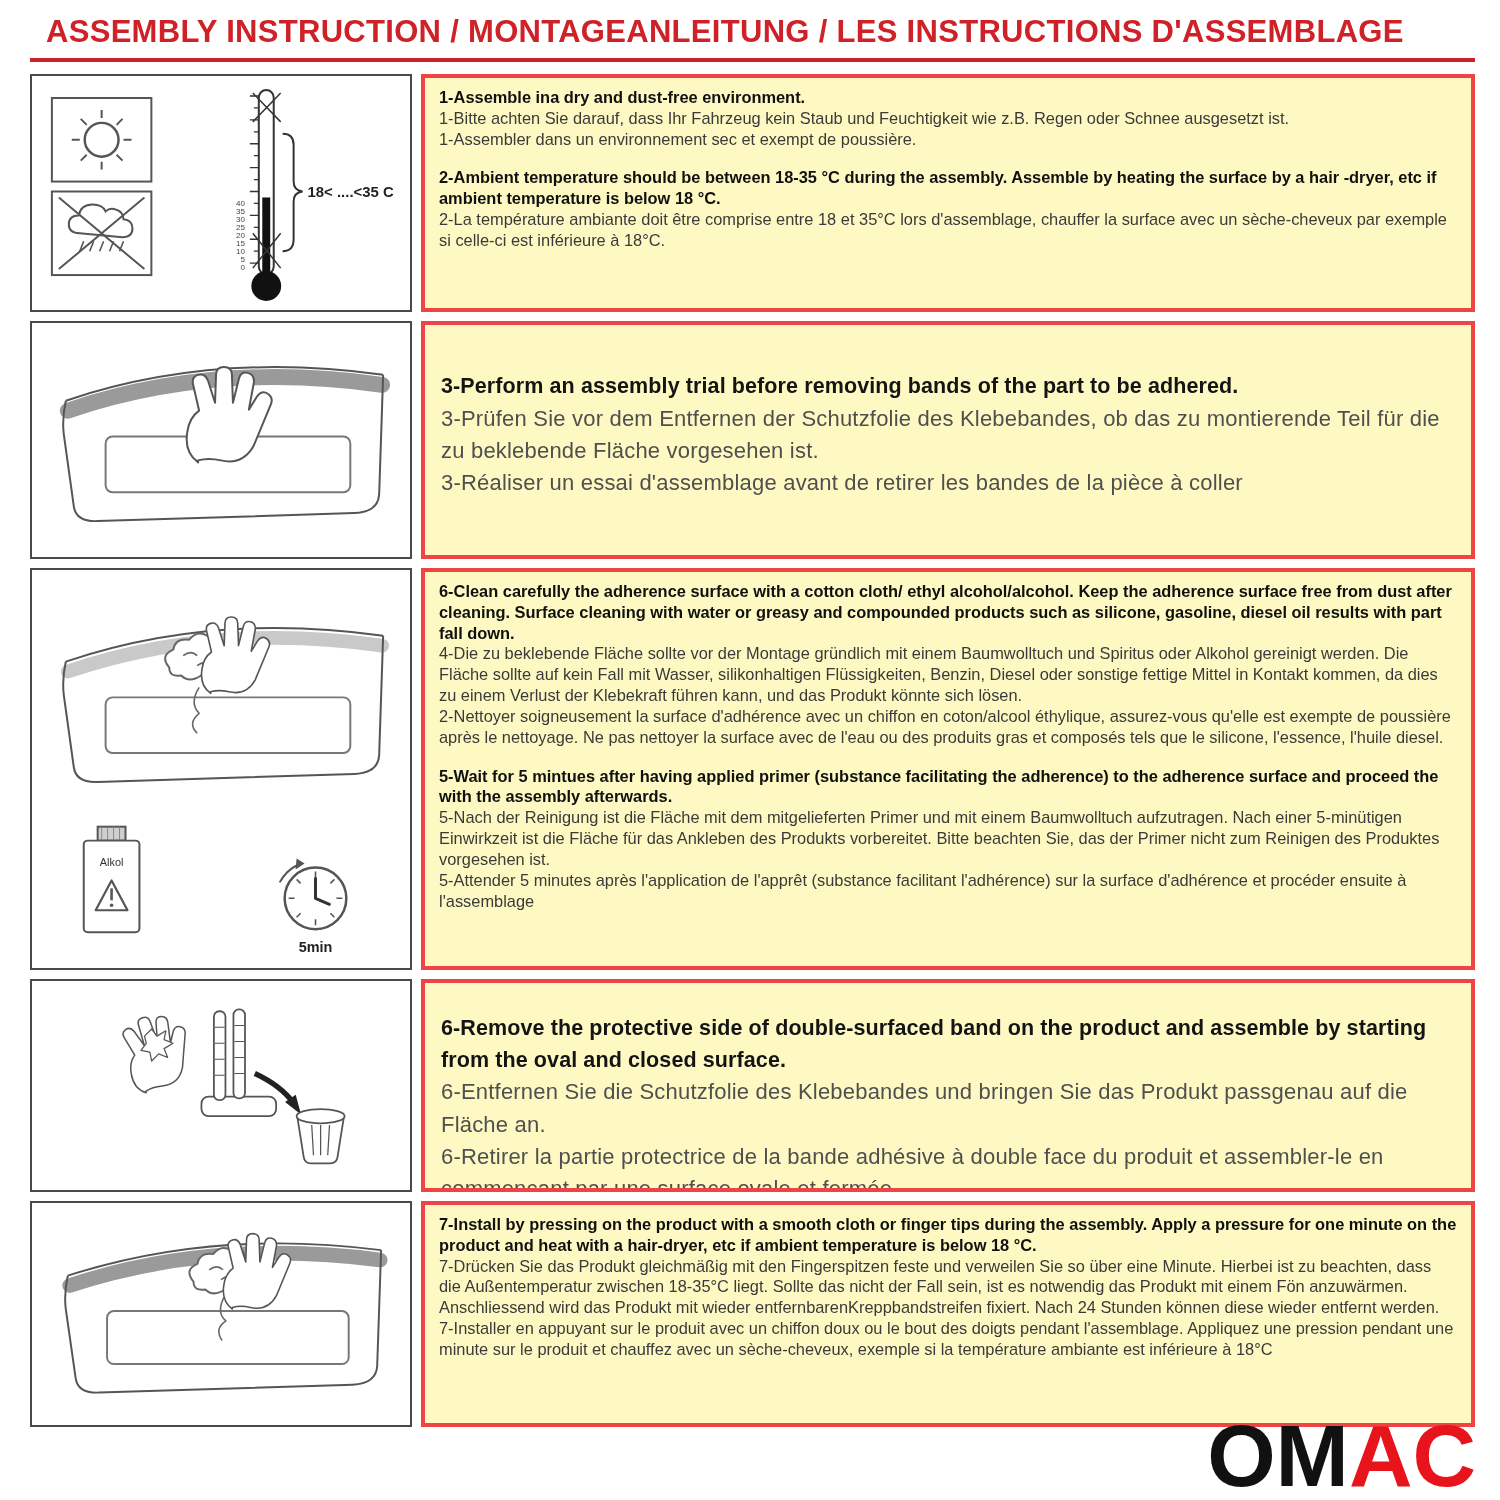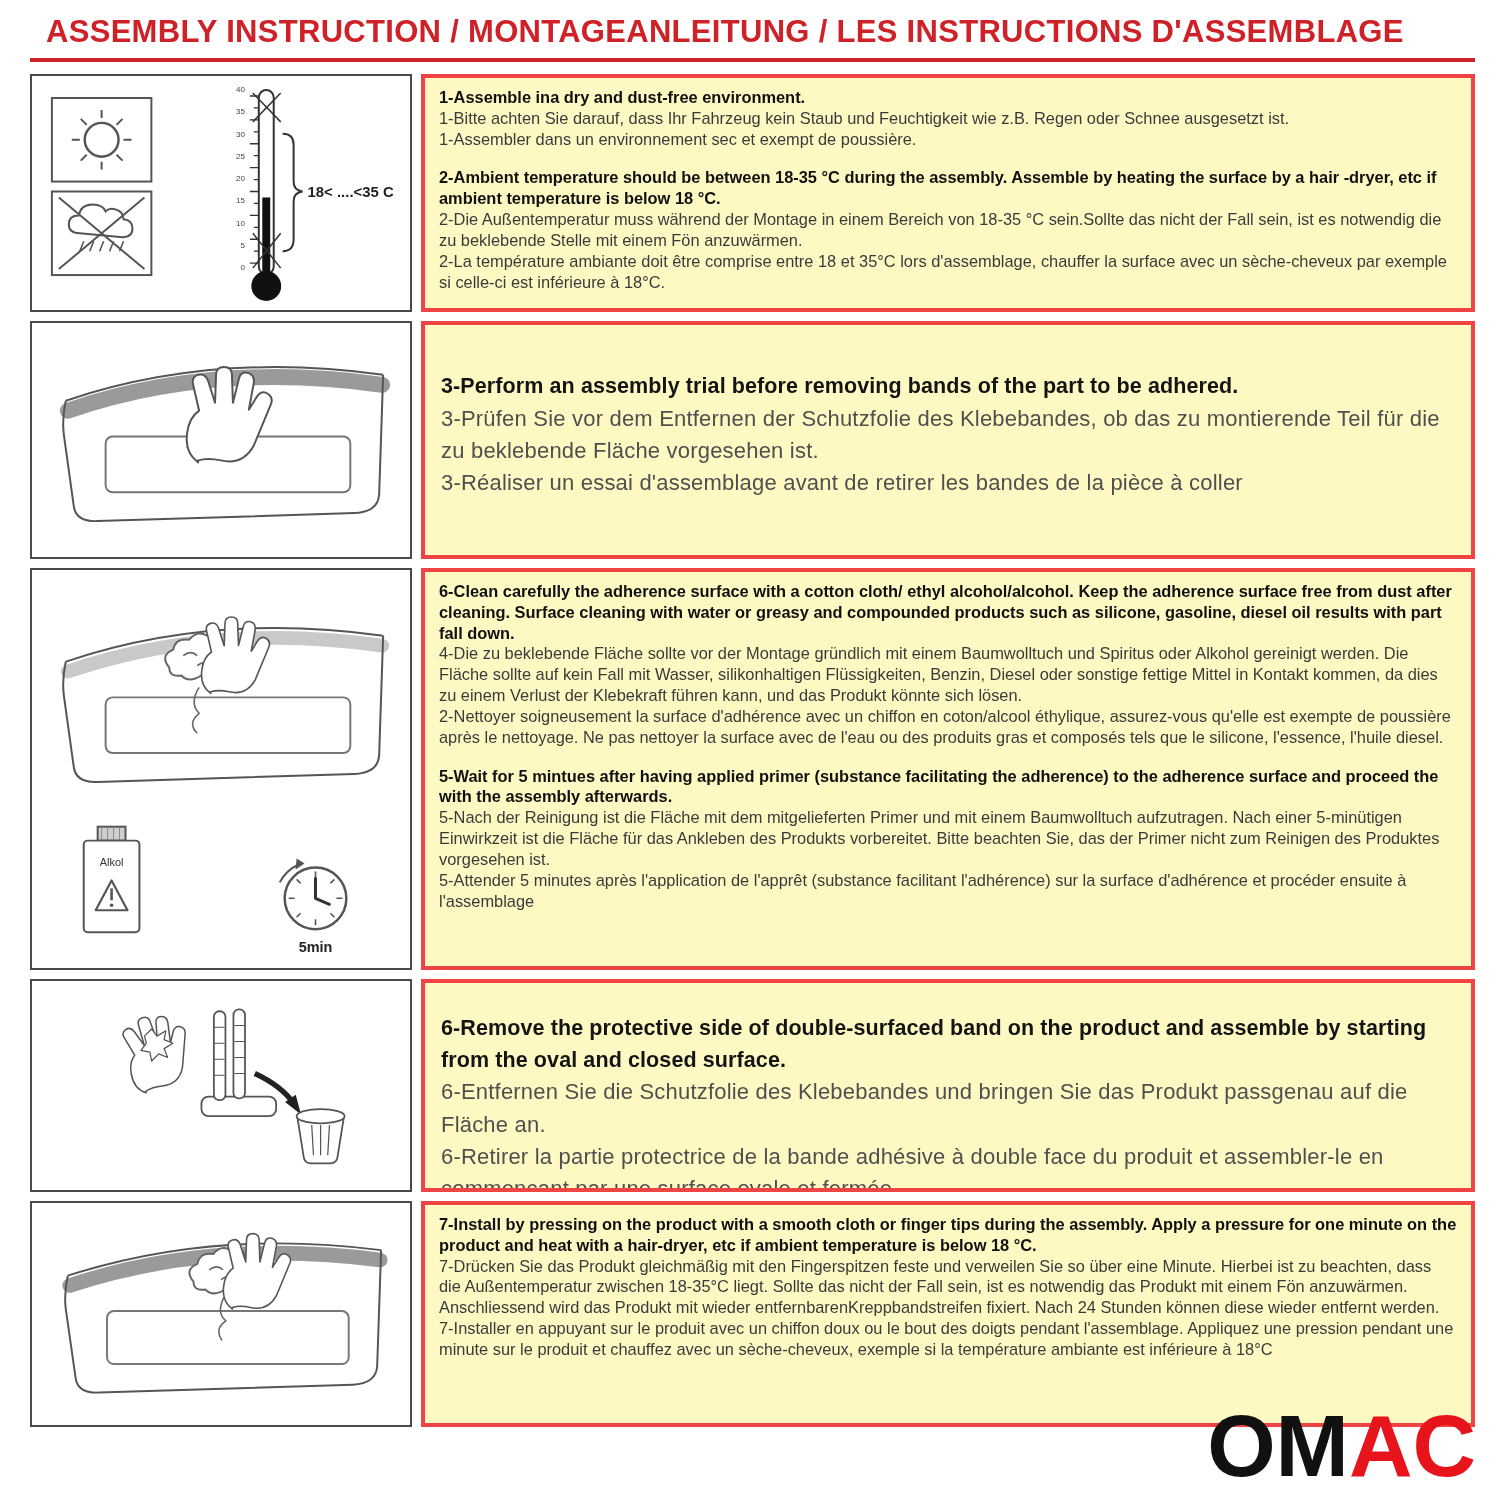--- a/index.html
+++ b/index.html
@@ -13,23 +13,23 @@
   .illus svg{display:block;width:100%;height:100%}
   .textbox{flex:1;border:4px solid #ef4444;background:#fef9c3;padding:9px 14px;overflow:hidden}
   #row1{height:238px}#row2{height:238px}#row3{height:402px}#row4{height:213px}#row5{height:226px}
   .row-small .para{font-size:16.4px;line-height:1.27;color:#3a3a3a}
   .row-small .para.bold{font-weight:bold;color:#101010}
   .para.spacer{height:18px}
   .row-large .textbox{padding:46px 16px 10px}
   #row4 .textbox{padding-top:30px}
   .row-large .para{font-size:22px;line-height:1.47;color:#4f4f4f;letter-spacing:.2px}
   .row-large .para.bold{font-size:21.5px;font-weight:bold;color:#141414;letter-spacing:.1px}
-  .therm-scale{position:absolute;left:180px;top:10px;width:36px;height:186px;display:flex;flex-direction:column;justify-content:space-between;align-items:flex-end;padding-right:3px;font-size:8px;color:#444}
+  .therm-scale{position:absolute;left:180px;top:10px;width:36px;height:186px;display:flex;flex-direction:column;justify-content:flex-end;align-items:flex-end;padding-right:3px;font-size:8px;color:#444}
   .therm-scale .tick{line-height:1}
-  .logo{position:absolute;right:24px;bottom:10px;font-size:88px;font-weight:800;letter-spacing:0;line-height:1;z-index:3}
+  .logo{position:absolute;right:24px;bottom:0;font-size:88px;font-weight:800;letter-spacing:0;line-height:1;z-index:3}
   .logo .l1{color:#111}
   .logo .l2{color:#e8141c}
 </style>
 </head>
 <body>
 
 <div class="page">
 
   <div class="title">ASSEMBLY INSTRUCTION / MONTAGEANLEITUNG / LES INSTRUCTIONS D'ASSEMBLAGE</div>
   <div class="title-rule"></div>
@@ -69,21 +69,20 @@
           <div class="tick">5</div>
           <div class="tick">0</div>
         </div>
     </div>
     <div class="textbox row-small">
         <div class="para bold">1-Assemble ina dry and dust-free environment.</div>
         <div class="para">1-Bitte achten Sie darauf, dass Ihr Fahrzeug kein Staub und Feuchtigkeit wie z.B. Regen oder Schnee ausgesetzt ist.</div>
         <div class="para">1-Assembler dans un environnement sec et exempt de poussière.</div>
         <div class="para spacer"></div>
         <div class="para bold">2-Ambient temperature should be between 18-35 °C  during the assembly. Assemble by heating the surface by a hair -dryer, etc if ambient temperature is below 18 °C.</div>
-        <div class="para">2-Die Außentemperatur muss während der Montage in einem Bereich von 18-35 °C  sein.Sollte das nicht der Fall sein, ist es notwendig die zu beklebende Stelle mit einem Fön anzuwärmen.</div>
         <div class="para">2-La température ambiante doit être comprise entre 18 et 35°C lors d'assemblage, chauffer la surface avec un sèche-cheveux par exemple si celle-ci est inférieure à 18°C.</div>
       </div>
   </div>
 
   <div class="row row-large" id="row2">
     <div class="illus">
       <svg viewBox="0 0 380 235">
         <g>
           <path d="M36,88 Q182,38 352,62" stroke="#9a9a9a" stroke-width="16" fill="none" stroke-linecap="round"></path>
           <path d="M34,78 Q182,28 353,52" stroke="#555" stroke-width="2" fill="none"></path>

